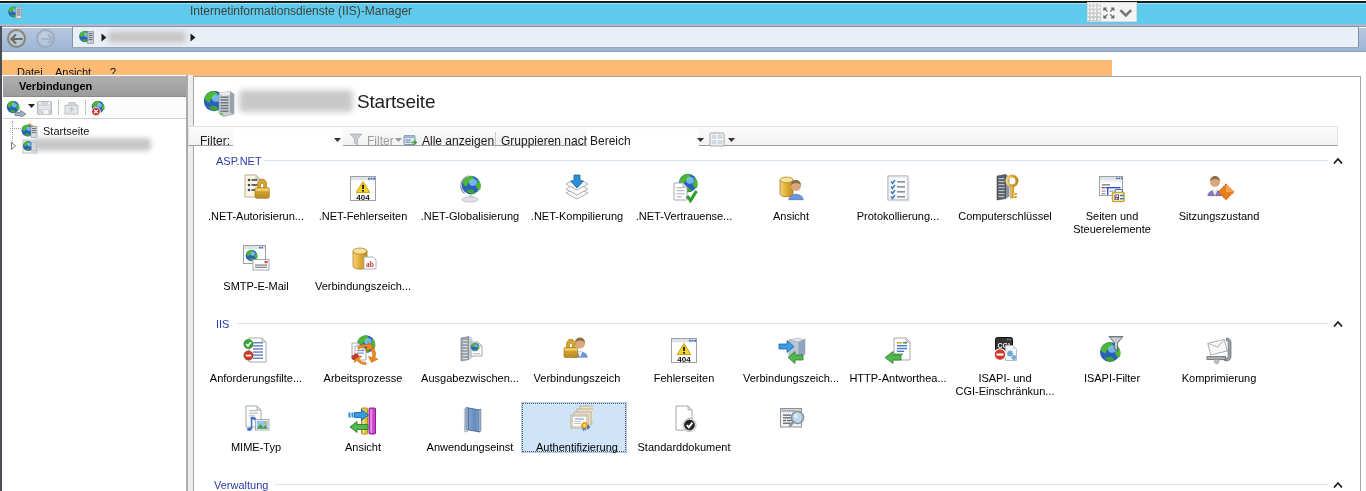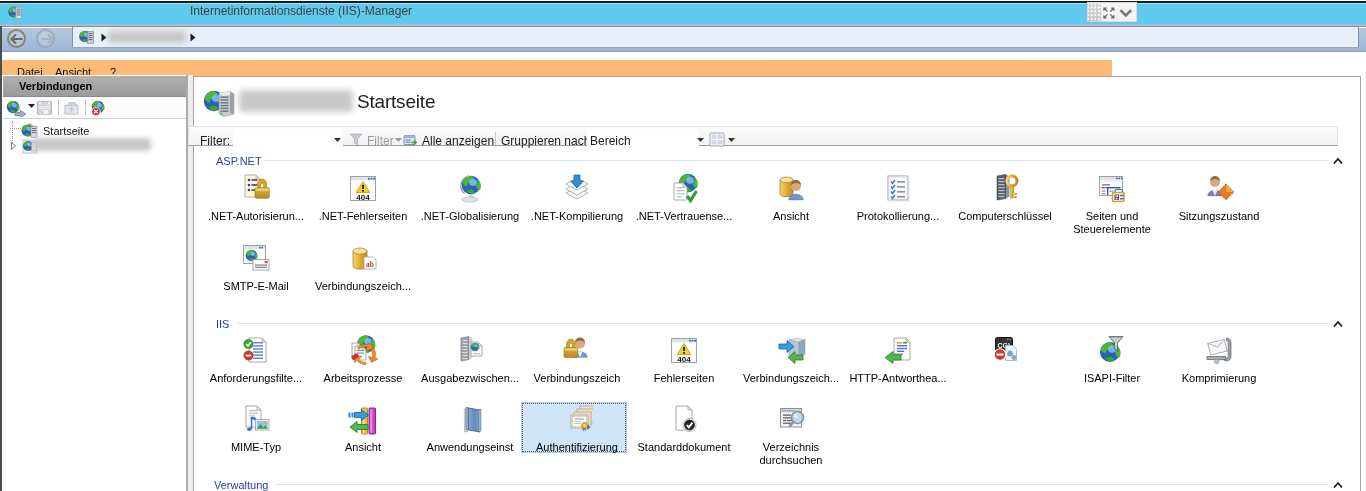--- a/index.html
+++ b/index.html
@@ -590,21 +590,21 @@
             <path d="M21 16.2 v6.6 M17.7 19.5 h6.6 M18.7 17.2 l4.6 4.6 M23.3 17.2 l-4.6 4.6"></path>
           </g>
           <circle cx="25" cy="23.5" r="2.2"></circle>
           <circle cx="25" cy="23.5" r=".9" fill="#f4f6f8"></circle>
           <g stroke="#6fa8d2" stroke-width="1" fill="none">
             <path d="M25 20.8 v5.4 M22.3 23.5 h5.4 M23.1 21.6 l3.8 3.8 M26.9 21.6 l-3.8 3.8"></path>
           </g>
         </g>
         <circle cx="11" cy="20.5" r="5.8" fill="#cf3a2a" stroke="#fff" stroke-width="1.1"></circle>
         <rect x="7.5" y="19.5" width="7" height="2.1" fill="#fff"></rect>
-      </svg></div>
+      </svg><div class="lb">ISAPI- und<br>CGI-Einschränkun...</div></div>
 <div class="cell" style="left:1058px;top:334px"><svg width="32" height="32" viewBox="0 0 32 32">
         <circle cx="14" cy="18" r="10" fill="#2a5fc0"></circle>
         <path d="M4.799999999999999 14.7 a10 10 0 0 1 10.5 -6.2 q3.5 3.0 0.2 5.5 q-5.5 1.0 -6.0 5.5 q-4.0 -1.2 -4.699999999999999 -4.8 Z" fill="#4db82f"></path>
         <path d="M20.8 11.8 a10 10 0 0 1 3.0 11.5 q-4.0 -0.2 -4.5 -4.2 q2.8000000000000003 -3.5 1.5 -7.3 Z" fill="#4db82f"></path>
         <path d="M7.8 23.2 a10 10 0 0 0 10.5 3.8 q-1.0 -4.2 -5.0 -4.5 q-3.0 2.2 -5.5 0.7000000000000001 Z" fill="#3da828"></path>
         <ellipse cx="16.2" cy="15.2" rx="4.2" ry="3.5999999999999996" fill="#7fc4ee" opacity=".85"></ellipse>
         <path d="M13 2.5 h14 l-5.5 6.5 v8.5 l-3 -2.5 v-6 Z" fill="#8b9199" stroke="#5f656c" stroke-width=".8"></path>
         <path d="M14.5 3.5 h11 l-4.5 5 v7 l-2 -1.7 v-5.3 Z" fill="#c8cdd2"></path>
       </svg><div class="lb">ISAPI-Filter</div></div>
 <div class="cell" style="left:1165px;top:334px"><svg width="32" height="32" viewBox="0 0 32 32">
@@ -710,14 +710,14 @@
         <rect x="18.7" y="7" width="1.5" height="1.5" fill="#8b9198"></rect>
         <rect x="23.5" y="6.3" width="1.8" height="2.6" fill="#e8d23a"></rect>
         <rect x="8" y="11.5" width="8" height="1.2" fill="#55595e"></rect>
         <rect x="8" y="14.2" width="10" height="1.2" fill="#55595e"></rect>
         <rect x="8" y="16.9" width="3" height="1.2" fill="#55595e"></rect>
         <rect x="12" y="16.9" width="5" height="1.2" fill="#55595e"></rect>
         <rect x="8" y="19.6" width="8" height="1.2" fill="#55595e"></rect>
         <circle cx="22.5" cy="14.5" r="6" fill="#b5d4ea" fill-opacity=".85" stroke="#8b9198" stroke-width="1.6"></circle>
         <circle cx="21" cy="13" r="2.2" fill="#ddeef8" fill-opacity=".9"></circle>
         <path d="M18.2 19 l-3 3.6" stroke="#8b9198" stroke-width="2.6" stroke-linecap="round"></path>
-      </svg><div class="lb">Verzeichnis<br>durchsuchen</div></div>
+      </svg></div>
 </div>
 
 </body></html>

